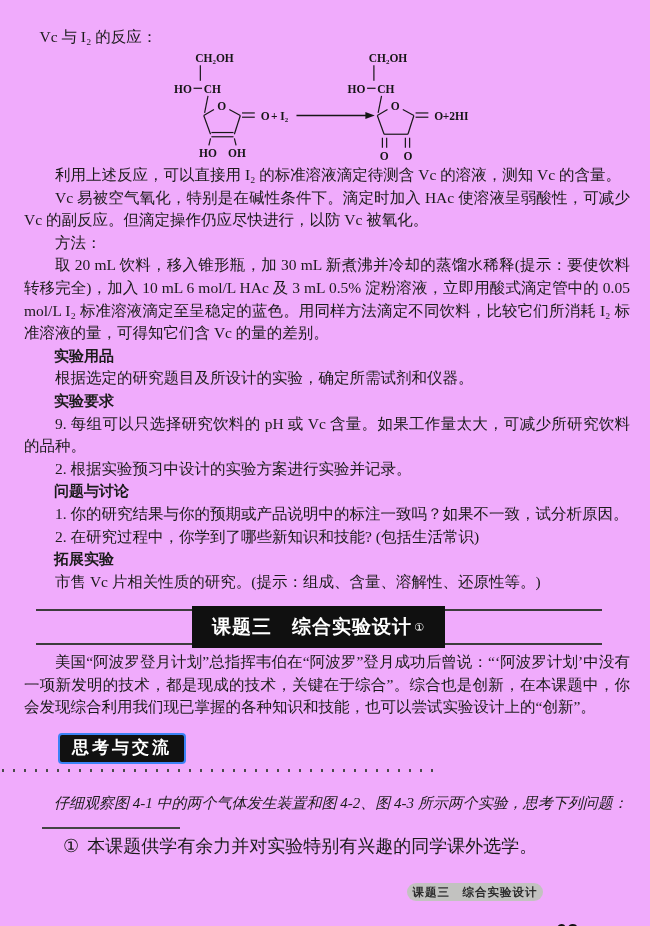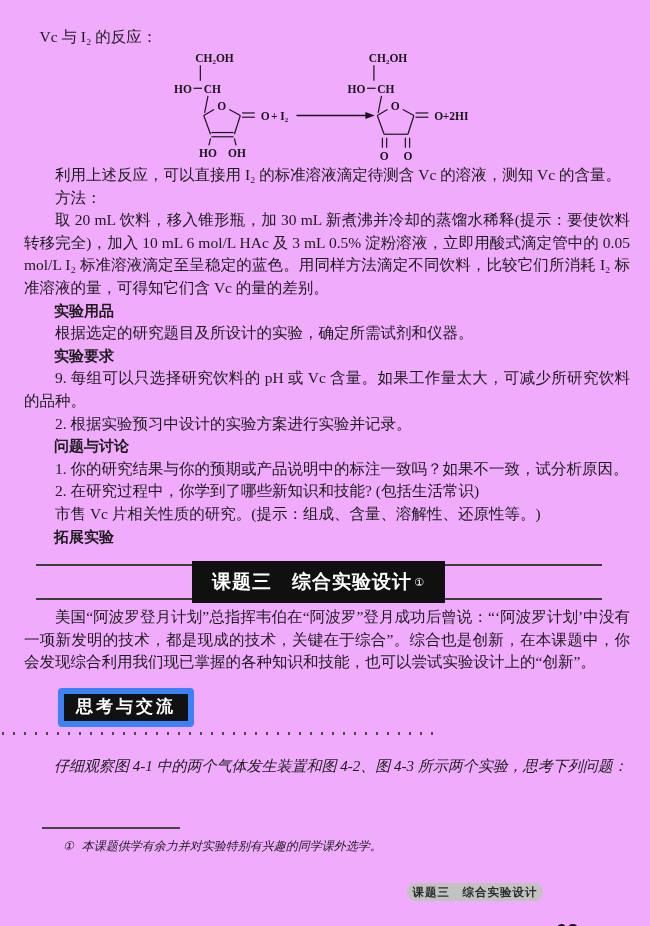--- a/index.html
+++ b/index.html
@@ -47,34 +47,34 @@
 
   .apollo { margin-top: 5px; }
 
   .think-badge {
     display: inline-block;
     margin: 14px 0 0 34px;
     background: #111111; color: #ffffff;
     font-family: "Liberation Sans", "DejaVu Sans", sans-serif;
     font-weight: bold; font-size: 17px; letter-spacing: 3px;
     padding: 1px 12px 3px 12px;
-    border: 6px solid #3b82f6; border-radius: 4px;
+    border: 2px solid #3b82f6; border-radius: 4px;
   }
   .dotted-sep {
     height: 3px; width: 434px; margin: 5px 0 0 -22px;
     background: repeating-linear-gradient(to right, #4a4a4a 0 2.5px, transparent 2.5px 11px);
   }
   .kai {
     margin-top: 20px;
     font-style: italic;
     font-size: 15px;
   }
 
   .footnote-rule { position: absolute; left: 42px; top: 827px; width: 138px; height: 1.5px; background: #444; }
-  .footnote { position: absolute; left: 63px; top: 838px; font-size: 12px; line-height: 17px; font-style: italic; }
+  .footnote { position: absolute; left: 63px; top: 838px; font-size: 18px; line-height: 17px; }
   .footnote .marker { margin-right: 8px; }
 
   .footer-badge {
     position: absolute; left: 407px; top: 883px; width: 136px; height: 18px;
     background: #c2c2c0; border-radius: 9px;
     display: flex; align-items: center; justify-content: center;
     font-family: "Liberation Sans", "DejaVu Sans", sans-serif;
     font-weight: bold; font-size: 11.5px; color: #2c2c2c; letter-spacing: 1px;
   }
   .page-num {
@@ -151,32 +151,33 @@
           <line class="bond" x1="75" y1="103" x2="75" y2="115"></line>
           <text x="45" y="129" text-anchor="middle">O</text>
           <text x="73" y="129" text-anchor="middle">O</text>
           <text x="114" y="82">+2HI</text>
         </g>
       </svg>
     </div>
 
     
     <p class="blk p">利用上述反应，可以直接用 I₂ 的标准溶液滴定待测含 Vc 的溶液，测知 Vc 的含量。</p>
+    <p class="blk p">Vc 易被空气氧化，特别是在碱性条件下。滴定时加入 HAc 使溶液呈弱酸性，可减少 Vc 的副反应。但滴定操作仍应尽快进行，以防 Vc 被氧化。</p>
     <p class="blk p">方法：</p>
     <p class="blk p">取 20 mL 饮料，移入锥形瓶，加 30 mL 新煮沸并冷却的蒸馏水稀释(提示：要使饮料转移完全)，加入 10 mL 6 mol/L HAc 及 3 mL 0.5% 淀粉溶液，立即用酸式滴定管中的 0.05 mol/L I₂ 标准溶液滴定至呈稳定的蓝色。用同样方法滴定不同饮料，比较它们所消耗 I₂ 标准溶液的量，可得知它们含 Vc 的量的差别。</p>
     <p class="blk h">实验用品</p>
     <p class="blk p">根据选定的研究题目及所设计的实验，确定所需试剂和仪器。</p>
     <p class="blk h">实验要求</p>
     <p class="blk p">9. 每组可以只选择研究饮料的 pH 或 Vc 含量。如果工作量太大，可减少所研究饮料的品种。</p>
     <p class="blk p">2. 根据实验预习中设计的实验方案进行实验并记录。</p>
     <p class="blk h">问题与讨论</p>
     <p class="blk p">1. 你的研究结果与你的预期或产品说明中的标注一致吗？如果不一致，试分析原因。</p>
     <p class="blk p">2. 在研究过程中，你学到了哪些新知识和技能? (包括生活常识)</p>
+    <p class="blk h">拓展实验</p>
     <p class="blk p">市售 Vc 片相关性质的研究。(提示：组成、含量、溶解性、还原性等。)</p>
-    <p class="blk h">拓展实验</p>
 
     
     <div class="topic-bar">
       <div class="topic-rule top"></div>
       <div class="topic-rule bottom"></div>
       <div class="topic-box">
         <span>课题三　综合实验设计</span>
         <span class="topic-sup">①</span>
       </div>
     </div>

